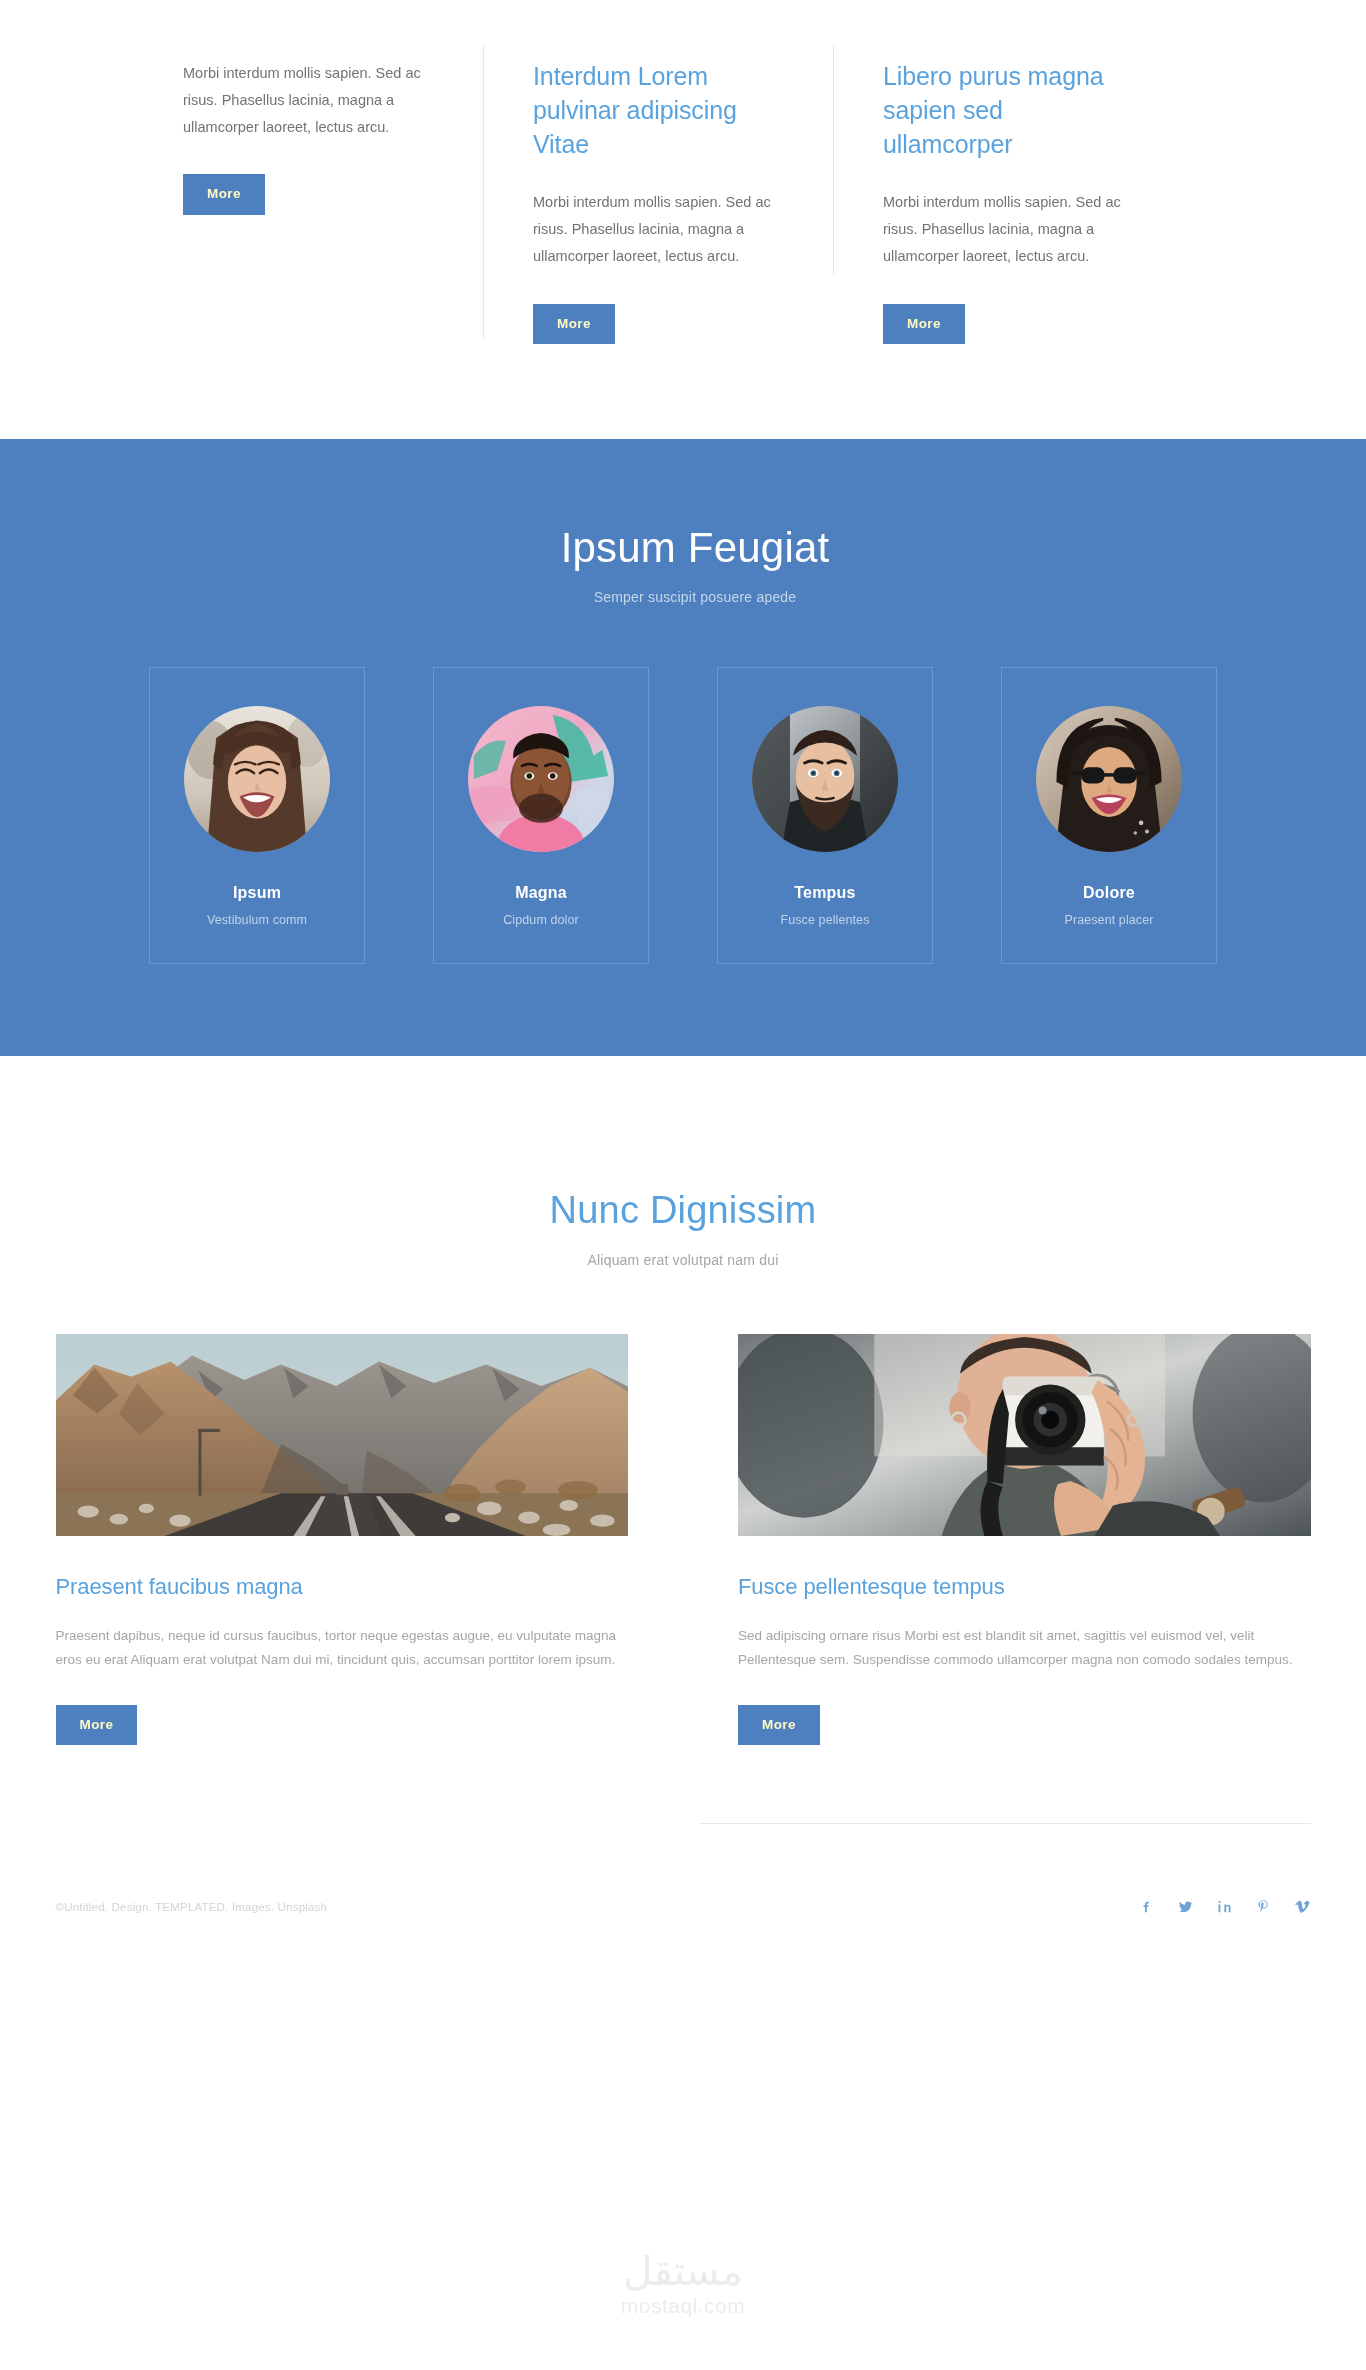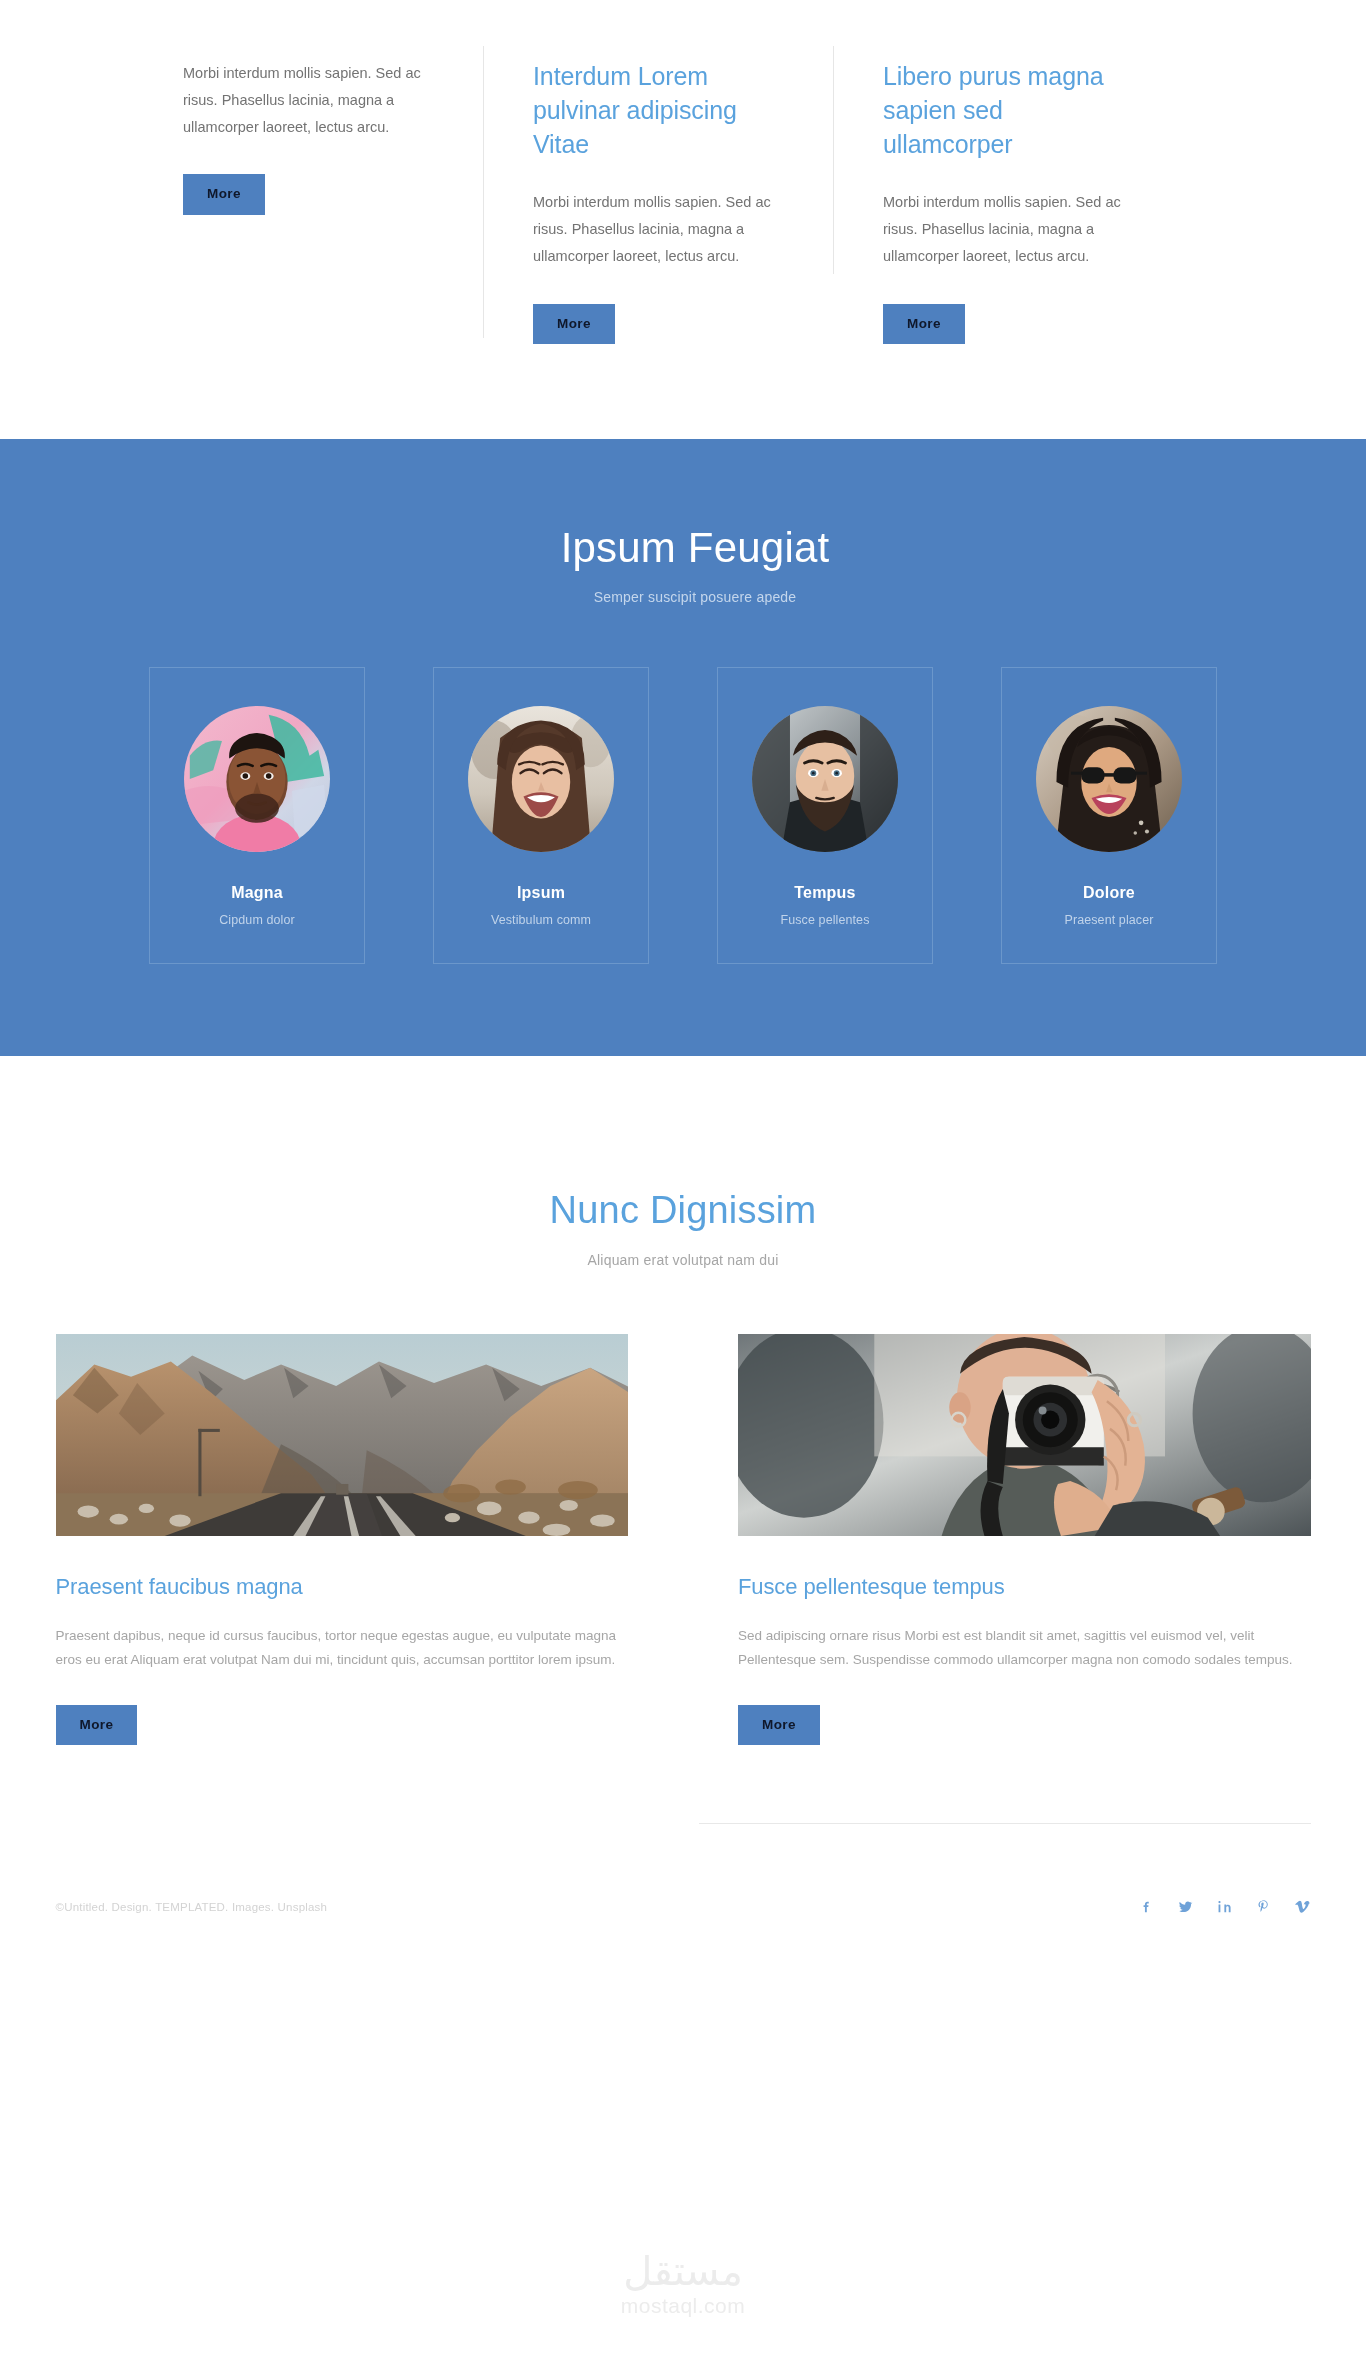--- a/index.html
+++ b/index.html
@@ -62,21 +62,21 @@
     font-size: 14.5px;
     line-height: 1.85;
     color: #737373;
     margin-bottom: 34px;
     max-width: 270px;
   }
 
   .btn {
     display: inline-block;
     background: #4e80bf;
-    color: #0f172a;
+    color: #fef9c3;
     font-size: 13.5px;
     font-weight: bold;
     letter-spacing: 0.4px;
     padding: 13px 24px 14px 24px;
     border: 0;
     cursor: pointer;
     text-align: center;
     line-height: 1;
     font-family: "Liberation Sans", sans-serif;
   }
@@ -288,20 +288,51 @@
   </div>
 </section>
 
 <section id="team">
   <div class="band-head">
     <h1 class="band-title">Ipsum Feugiat</h1>
     <p class="band-sub">Semper suscipit posuere apede</p>
   </div>
 
   <div class="team-grid">
+
+    <div class="team-card">
+      <div class="avatar">
+        <svg viewBox="0 0 100 100" preserveAspectRatio="xMidYMid slice" aria-hidden="true">
+          <defs>
+            <linearGradient id="g2bg" x1="0" y1="0" x2="0" y2="1">
+              <stop offset="0%" stop-color="#e9e4dc"></stop>
+                <stop offset="60%" stop-color="#cfc7bb"></stop>
+              <stop offset="100%" stop-color="#a89c8d"></stop>
+            </linearGradient>
+          </defs>
+          <rect width="100" height="100" fill="url(#g2bg)"></rect>
+          <ellipse cx="18" cy="30" rx="16" ry="20" fill="#9d9283" opacity="0.5"></ellipse>
+          <ellipse cx="84" cy="24" rx="14" ry="18" fill="#b5ac9e" opacity="0.5"></ellipse>
+          <path d="M22 22 Q50 0 78 22 L84 96 L64 100 L36 100 L16 96 Z" fill="#55392a"></path>
+          <ellipse cx="50" cy="52" rx="20" ry="25" fill="#e8bfa2"></ellipse>
+          <path d="M26 26 Q50 10 74 26 Q72 36 62 30 Q50 22 38 30 Q28 36 26 26 Z" fill="#4a3023"></path>
+          <path d="M50 12 Q28 16 26 44 L20 40 Q20 12 50 10 Z" fill="#4a3023"></path>
+          <path d="M50 12 Q72 16 74 44 L80 40 Q80 12 50 10 Z" fill="#4a3023"></path>
+          <path d="M36 46 Q42 41 48 46" stroke="#35221a" stroke-width="1.7" fill="none" stroke-linecap="round"></path>
+          <path d="M52 46 Q58 41 64 46" stroke="#35221a" stroke-width="1.7" fill="none" stroke-linecap="round"></path>
+          <path d="M35 40 Q42 36.5 49 40" stroke="#3a2419" stroke-width="1.6" fill="none" stroke-linecap="round"></path>
+          <path d="M51 40 Q58 36.5 65 40" stroke="#3a2419" stroke-width="1.6" fill="none" stroke-linecap="round"></path>
+          <path d="M38 62 Q50 56 62 62 Q56 76 50 76 Q44 76 38 62 Z" fill="#9c4a48"></path>
+          <path d="M40.5 62.5 Q50 59.5 59.5 62.5 Q55 66 50 66 Q45 66 40.5 62.5 Z" fill="#ffffff"></path>
+          <path d="M50 52 L48 58 L52.5 58 Z" fill="#d3a285" opacity="0.65"></path>
+        </svg>
+      </div>
+      <div class="member-name">Ipsum</div>
+      <div class="member-role">Vestibulum comm</div>
+    </div>
 
     <div class="team-card">
       <div class="avatar">
         <svg viewBox="0 0 100 100" preserveAspectRatio="xMidYMid slice" aria-hidden="true">
           <defs>
             <linearGradient id="g1bg" x1="0" y1="0" x2="1" y2="1">
               <stop offset="0%" stop-color="#f3b9cd"></stop>
                 <stop offset="45%" stop-color="#f0a8c4"></stop>
               <stop offset="70%" stop-color="#cfd6e6"></stop>
                 <stop offset="100%" stop-color="#bcc7dc"></stop>
@@ -322,51 +353,20 @@
           <circle cx="42" cy="48" r="1.9" fill="#20140e"></circle>
           <circle cx="58" cy="48" r="1.9" fill="#20140e"></circle>
           <path d="M37 41 Q42 38.5 47 41" stroke="#17100b" stroke-width="1.8" fill="none" stroke-linecap="round"></path>
           <path d="M53 41 Q58 38.5 63 41" stroke="#17100b" stroke-width="1.8" fill="none" stroke-linecap="round"></path>
           <path d="M50 52 L47.5 60 L52.5 60 Z" fill="#6d4026" opacity="0.7"></path>
           <path d="M44 66 Q50 69 56 66" stroke="#4a2a1b" stroke-width="1.6" fill="none" stroke-linecap="round"></path>
         </svg>
       </div>
       <div class="member-name">Magna</div>
       <div class="member-role">Cipdum dolor</div>
-    </div>
-
-    <div class="team-card">
-      <div class="avatar">
-        <svg viewBox="0 0 100 100" preserveAspectRatio="xMidYMid slice" aria-hidden="true">
-          <defs>
-            <linearGradient id="g2bg" x1="0" y1="0" x2="0" y2="1">
-              <stop offset="0%" stop-color="#e9e4dc"></stop>
-                <stop offset="60%" stop-color="#cfc7bb"></stop>
-              <stop offset="100%" stop-color="#a89c8d"></stop>
-            </linearGradient>
-          </defs>
-          <rect width="100" height="100" fill="url(#g2bg)"></rect>
-          <ellipse cx="18" cy="30" rx="16" ry="20" fill="#9d9283" opacity="0.5"></ellipse>
-          <ellipse cx="84" cy="24" rx="14" ry="18" fill="#b5ac9e" opacity="0.5"></ellipse>
-          <path d="M22 22 Q50 0 78 22 L84 96 L64 100 L36 100 L16 96 Z" fill="#55392a"></path>
-          <ellipse cx="50" cy="52" rx="20" ry="25" fill="#e8bfa2"></ellipse>
-          <path d="M26 26 Q50 10 74 26 Q72 36 62 30 Q50 22 38 30 Q28 36 26 26 Z" fill="#4a3023"></path>
-          <path d="M50 12 Q28 16 26 44 L20 40 Q20 12 50 10 Z" fill="#4a3023"></path>
-          <path d="M50 12 Q72 16 74 44 L80 40 Q80 12 50 10 Z" fill="#4a3023"></path>
-          <path d="M36 46 Q42 41 48 46" stroke="#35221a" stroke-width="1.7" fill="none" stroke-linecap="round"></path>
-          <path d="M52 46 Q58 41 64 46" stroke="#35221a" stroke-width="1.7" fill="none" stroke-linecap="round"></path>
-          <path d="M35 40 Q42 36.5 49 40" stroke="#3a2419" stroke-width="1.6" fill="none" stroke-linecap="round"></path>
-          <path d="M51 40 Q58 36.5 65 40" stroke="#3a2419" stroke-width="1.6" fill="none" stroke-linecap="round"></path>
-          <path d="M38 62 Q50 56 62 62 Q56 76 50 76 Q44 76 38 62 Z" fill="#9c4a48"></path>
-          <path d="M40.5 62.5 Q50 59.5 59.5 62.5 Q55 66 50 66 Q45 66 40.5 62.5 Z" fill="#ffffff"></path>
-          <path d="M50 52 L48 58 L52.5 58 Z" fill="#d3a285" opacity="0.65"></path>
-        </svg>
-      </div>
-      <div class="member-name">Ipsum</div>
-      <div class="member-role">Vestibulum comm</div>
     </div>
 
     <div class="team-card">
       <div class="avatar">
         <svg viewBox="0 0 100 100" preserveAspectRatio="xMidYMid slice" aria-hidden="true">
           <defs>
             <linearGradient id="g3bg" x1="0" y1="0" x2="1" y2="1">
               <stop offset="0%" stop-color="#cfd4d6"></stop>
                 <stop offset="50%" stop-color="#8d9498"></stop>
               <stop offset="100%" stop-color="#33383b"></stop>

